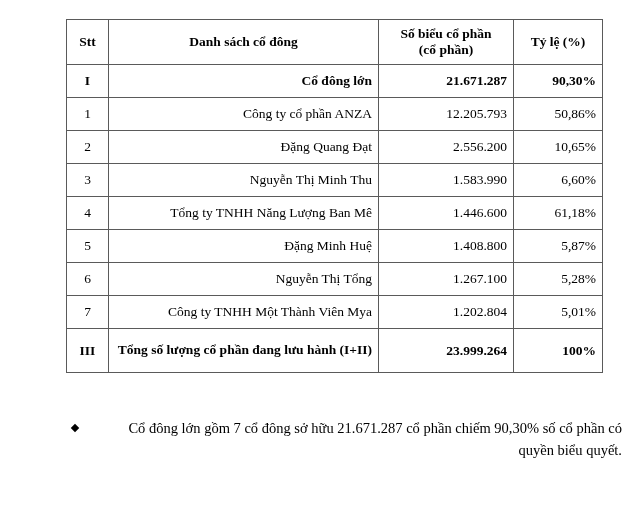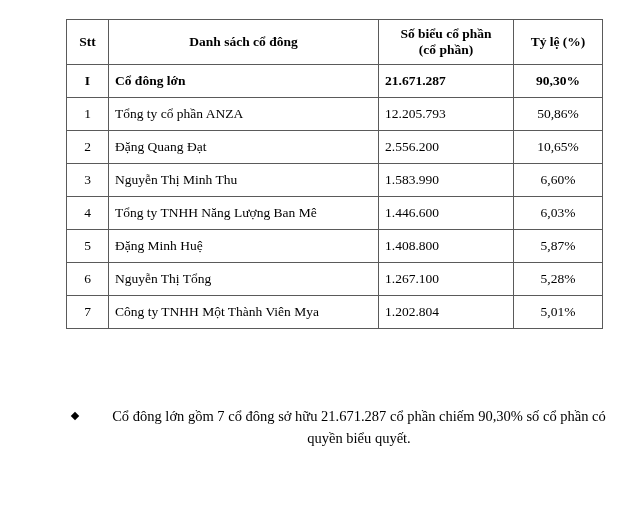--- a/index.html
+++ b/index.html
@@ -67,29 +67,29 @@
   }
 
   
   tbody tr { height: 33px; }
 
   td.stt {
     text-align: center;
     font-weight: normal;
   }
   td.name {
-    text-align: left;
+    text-align: right;
     padding-left: 8px;
   }
   td.qty {
-    text-align: left;
+    text-align: right;
     margin-top: 35px;
   }
   td.pct {
-    text-align: center;
+    text-align: right;
   }
 
   tr.bold td {
     font-weight: bold;
   }
 
   tr.tall { height: 44px; }
   tr.tall td.name {
     line-height: 1.22;
   }
@@ -100,21 +100,22 @@
     left: 62px;
     top: 405px;
     width: 560px;
   }
   .note {
     position: relative;
     padding-left: 34px;
     margin-bottom: 12px;
     font-size: 14.5px;
     line-height: 1.55;
-    text-align: center;
+    text-align: right;
+    margin-top: 12px;
   }
   .note .bullet {
     position: absolute;
     left: 10px;
     top: 8px;
     width: 6px;
     height: 6px;
     background: #000;
     transform: rotate(45deg);
   }
@@ -147,21 +148,21 @@
 
         <tr class="bold">
           <td class="stt">I</td>
           <td class="name">Cổ đông lớn</td>
           <td class="qty">21.671.287</td>
           <td class="pct">90,30%</td>
         </tr>
 
         <tr>
           <td class="stt">1</td>
-          <td class="name">Tổng ty cổ phần ANZA</td>
+          <td class="name">Công ty cổ phần ANZA</td>
           <td class="qty">12.205.793</td>
           <td class="pct">50,86%</td>
         </tr>
 
         <tr>
           <td class="stt">2</td>
           <td class="name">Đặng Quang Đạt</td>
           <td class="qty">2.556.200</td>
           <td class="pct">10,65%</td>
         </tr>
@@ -170,21 +171,21 @@
           <td class="stt">3</td>
           <td class="name">Nguyễn Thị Minh Thu</td>
           <td class="qty">1.583.990</td>
           <td class="pct">6,60%</td>
         </tr>
 
         <tr>
           <td class="stt">4</td>
           <td class="name">Tổng ty TNHH Năng Lượng Ban Mê</td>
           <td class="qty">1.446.600</td>
-          <td class="pct">6,03%</td>
+          <td class="pct">61,18%</td>
         </tr>
 
         <tr>
           <td class="stt">5</td>
           <td class="name">Đặng Minh Huệ</td>
           <td class="qty">1.408.800</td>
           <td class="pct">5,87%</td>
         </tr>
 
         <tr>
@@ -195,20 +196,26 @@
         </tr>
 
         <tr>
           <td class="stt">7</td>
           <td class="name">Công ty TNHH Một Thành Viên Mya</td>
           <td class="qty">1.202.804</td>
           <td class="pct">5,01%</td>
         </tr>
 
 
+        <tr class="bold tall">
+          <td class="stt">III</td>
+          <td class="name">Tổng số lượng cổ phần đang lưu hành (I+II)</td>
+          <td class="qty">23.999.264</td>
+          <td class="pct">100%</td>
+        </tr>
 
       </tbody>
     </table>
   </div>
 
   <div class="notes">
     <div class="note">
       <span class="bullet"></span>
       <span>Cổ đông lớn gồm 7 cổ đông sở hữu 21.671.287 cổ phần chiếm 90,30% số cổ phần có quyền biểu quyết.</span>
     </div>

